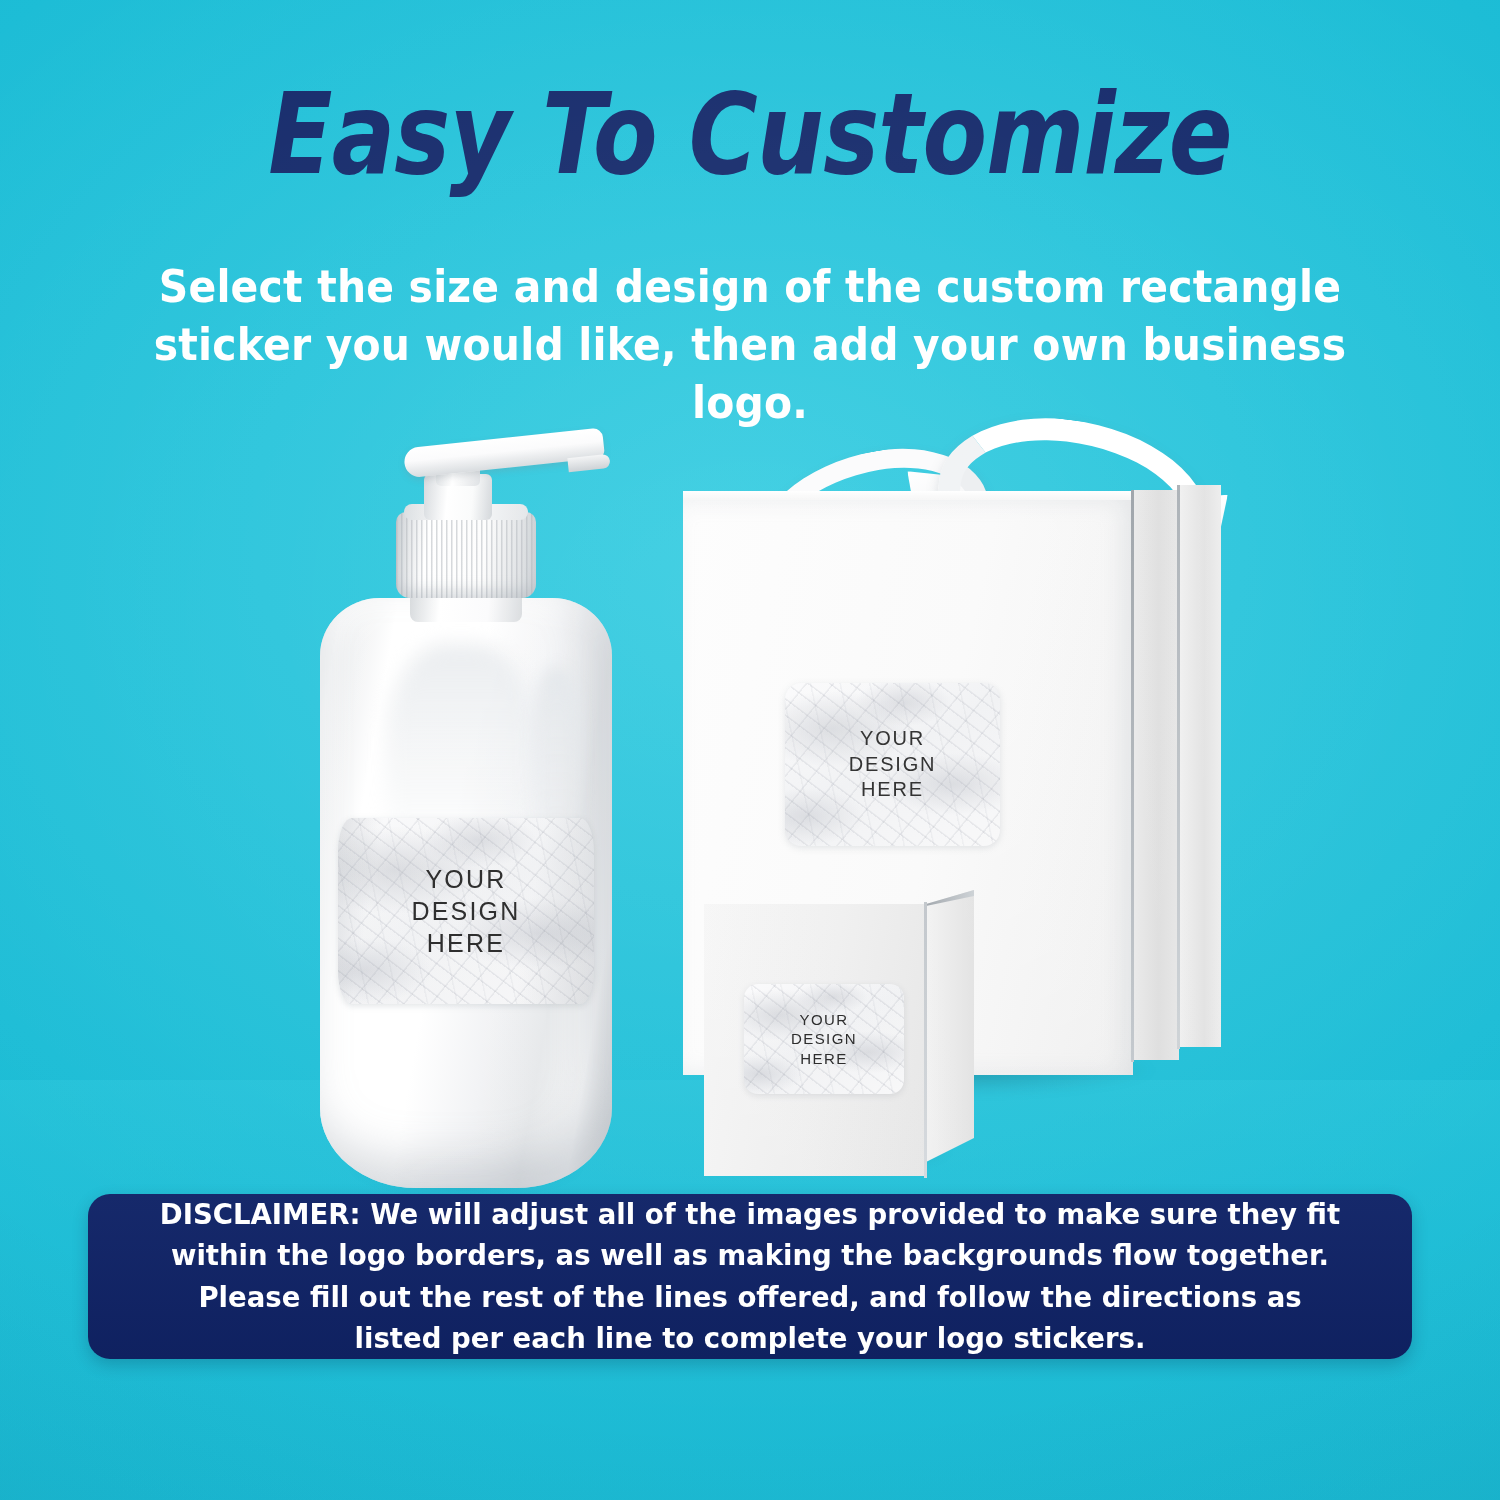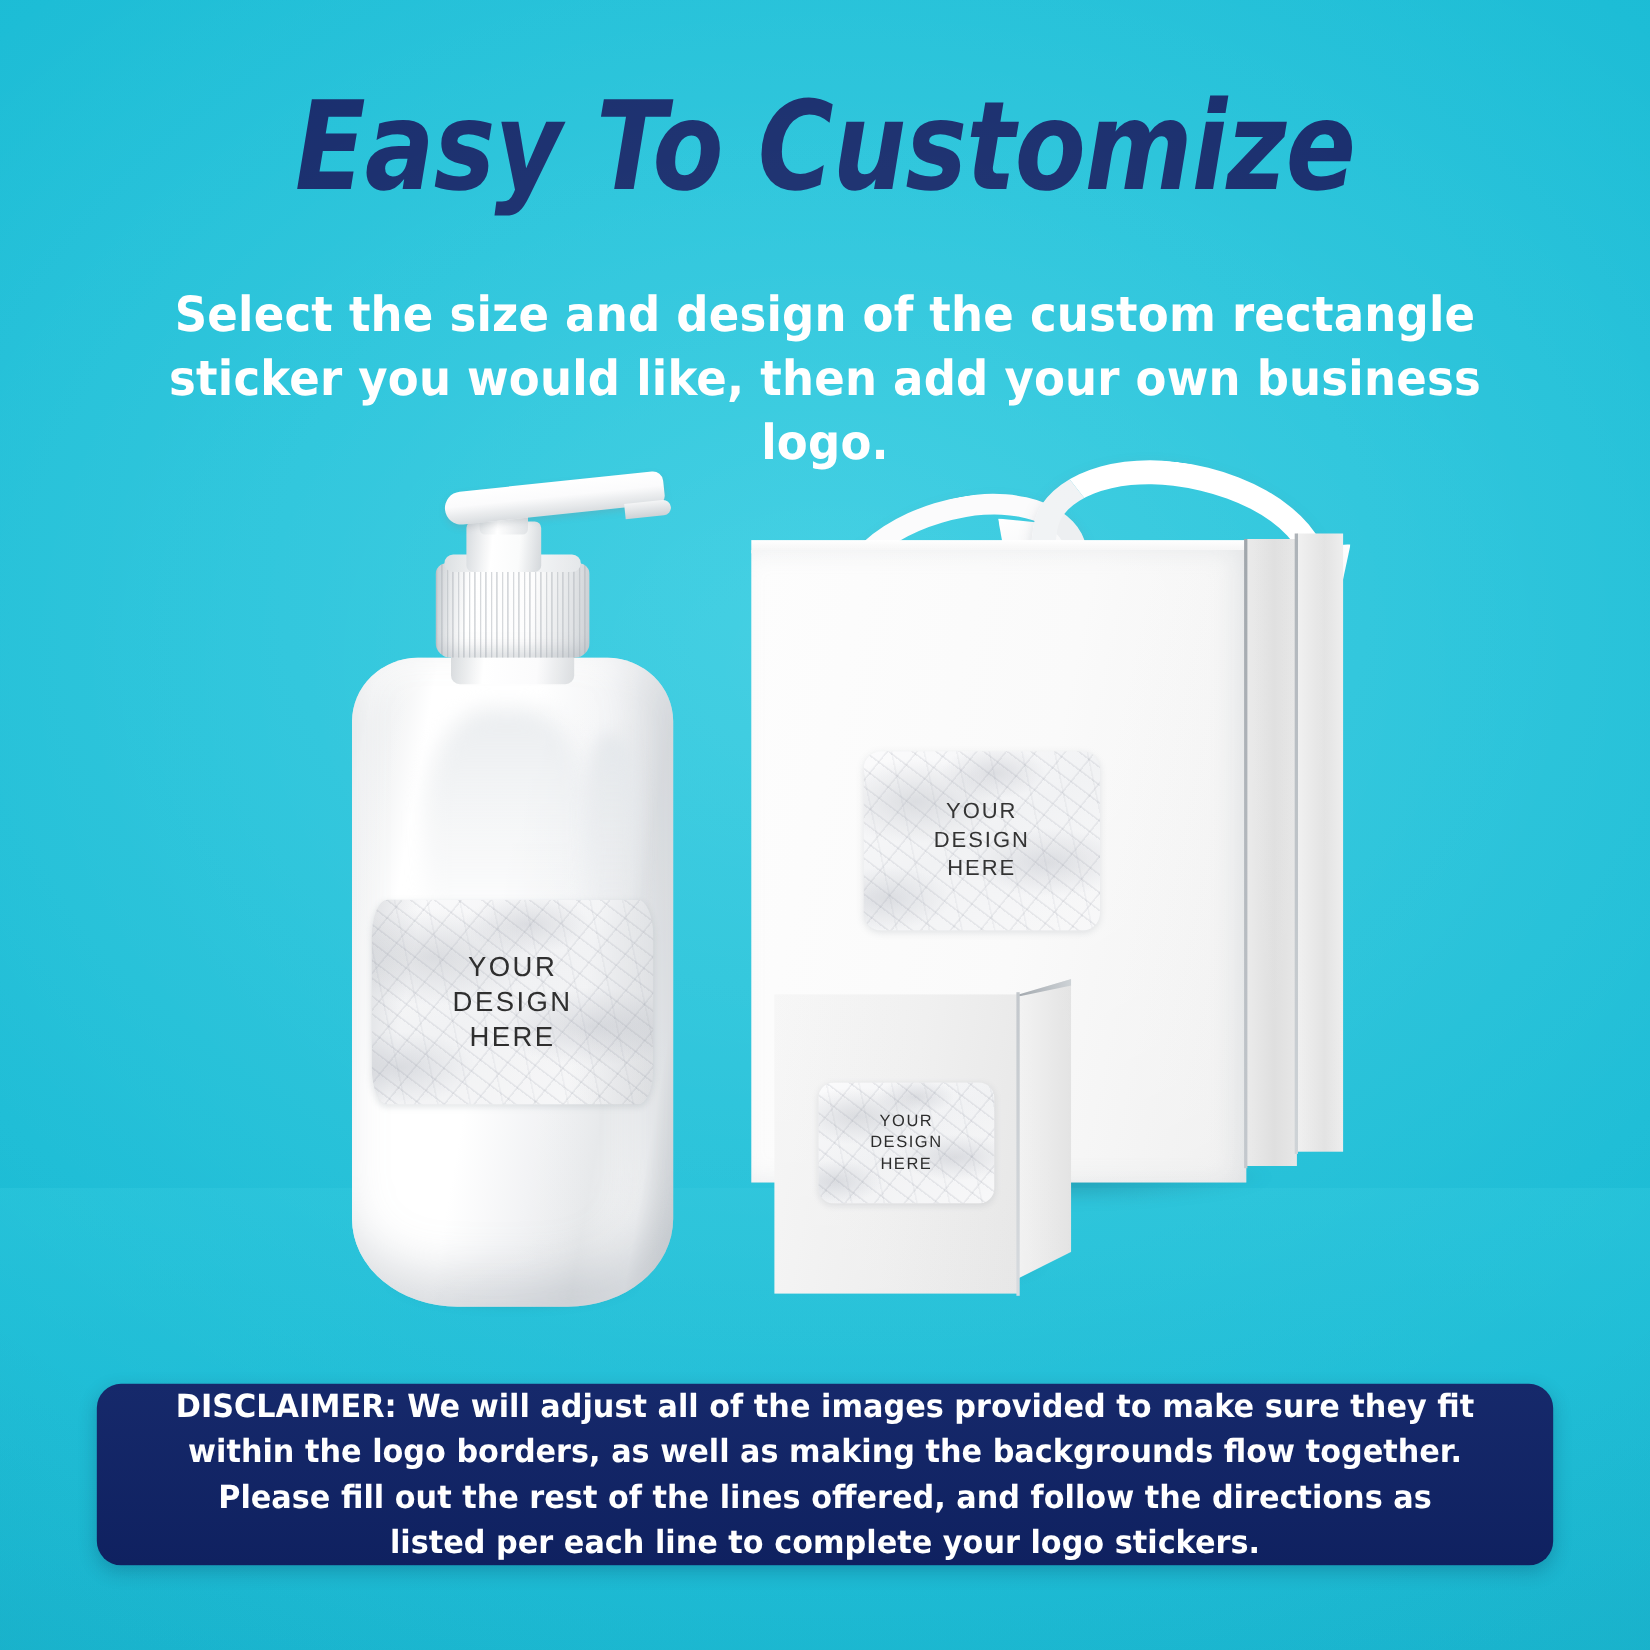--- a/index.html
+++ b/index.html
@@ -256,21 +256,21 @@
   }
   .s-label{
     position:absolute;left:44px;top:94px;width:160px;height:110px;
     border-radius:14px;
     box-shadow:0 2px 6px rgba(120,130,140,.18);
   }
   .s-label .dtxt{font-size:15px;letter-spacing:1.4px;}
 
   
   .disclaimer{
-    position:absolute;left:88px;top:1258px;width:1324px;height:165px;
+    position:absolute;left:88px;top:1194px;width:1324px;height:165px;
     background:linear-gradient(180deg,#16296b 0%,#0f2160 100%);
     border-radius:22px;
     display:flex;align-items:center;justify-content:center;
     box-shadow:0 6px 16px rgba(0,30,60,.22);
   }
   .disclaimer p{
     margin:0;padding:0 40px;
     color:#ffffff;text-align:center;
     font-family:"DejaVu Sans", sans-serif;
     font-weight:bold;

